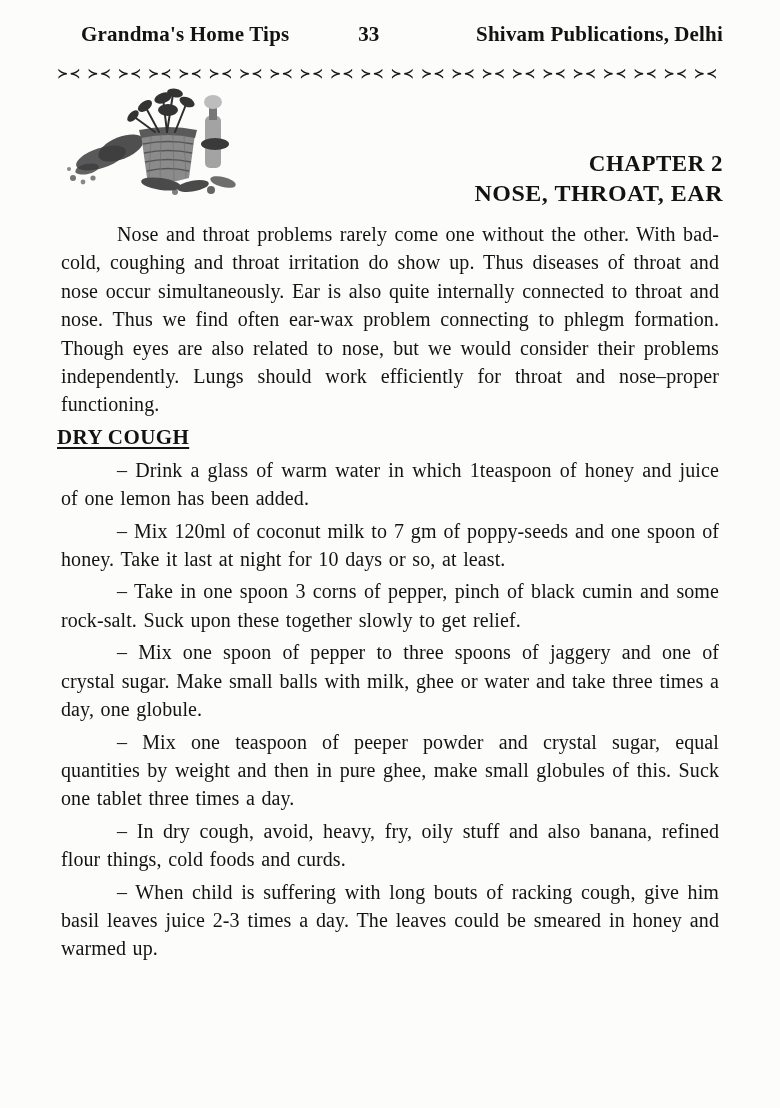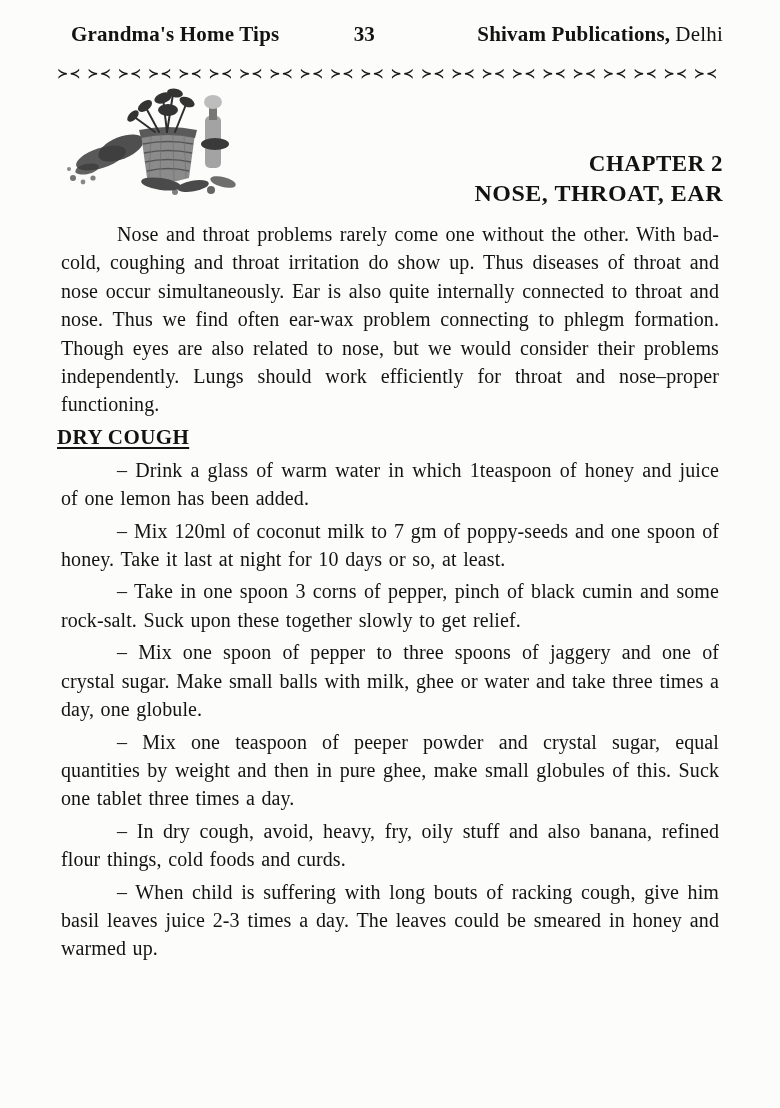--- a/index.html
+++ b/index.html
@@ -14,24 +14,24 @@
 
   
   .header {
     display: flex;
     align-items: baseline;
     font-weight: bold;
     font-size: 21px;
     line-height: 26px;
     white-space: nowrap;
   }
-  .h-title { margin-left: 14px; letter-spacing: 0.2px; }
+  .h-title { margin-left: 24px; letter-spacing: 0.2px; }
   .h-page  { margin: 16px auto; transform: translateX(-14px); }
   .h-pub   { letter-spacing: 0.2px; }
-  .pub-city { font-weight: normal; margin-left: 5px; }
+  .pub-city { font-weight: bold; margin-left: 5px; }
 
   
   .ornament {
     font-family: "DejaVu Sans", sans-serif;
     font-weight: bold;
     font-size: 13.5px;
     line-height: 18px;
     letter-spacing: 1px;
     white-space: nowrap;
     overflow: hidden;

